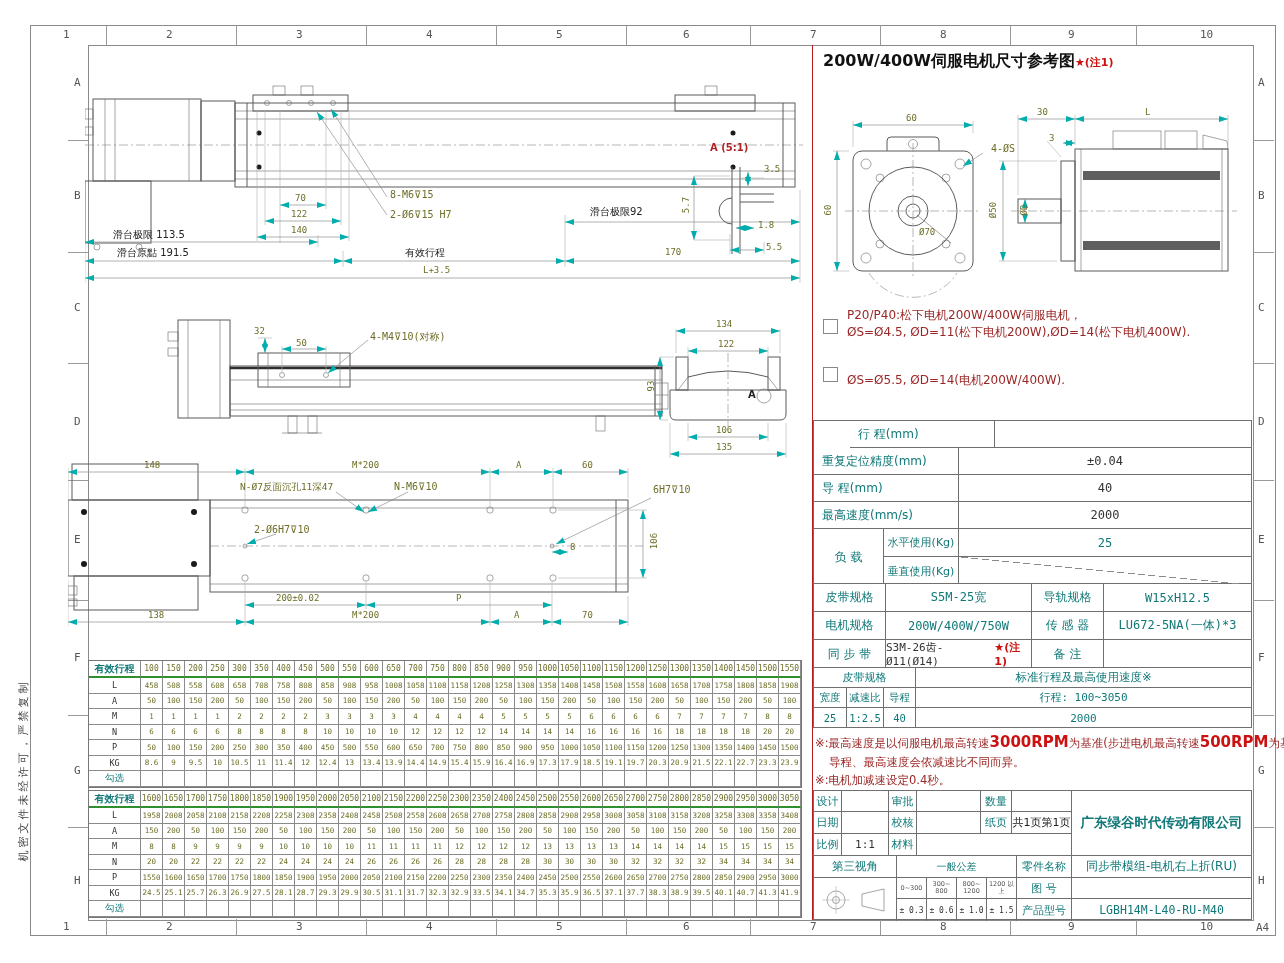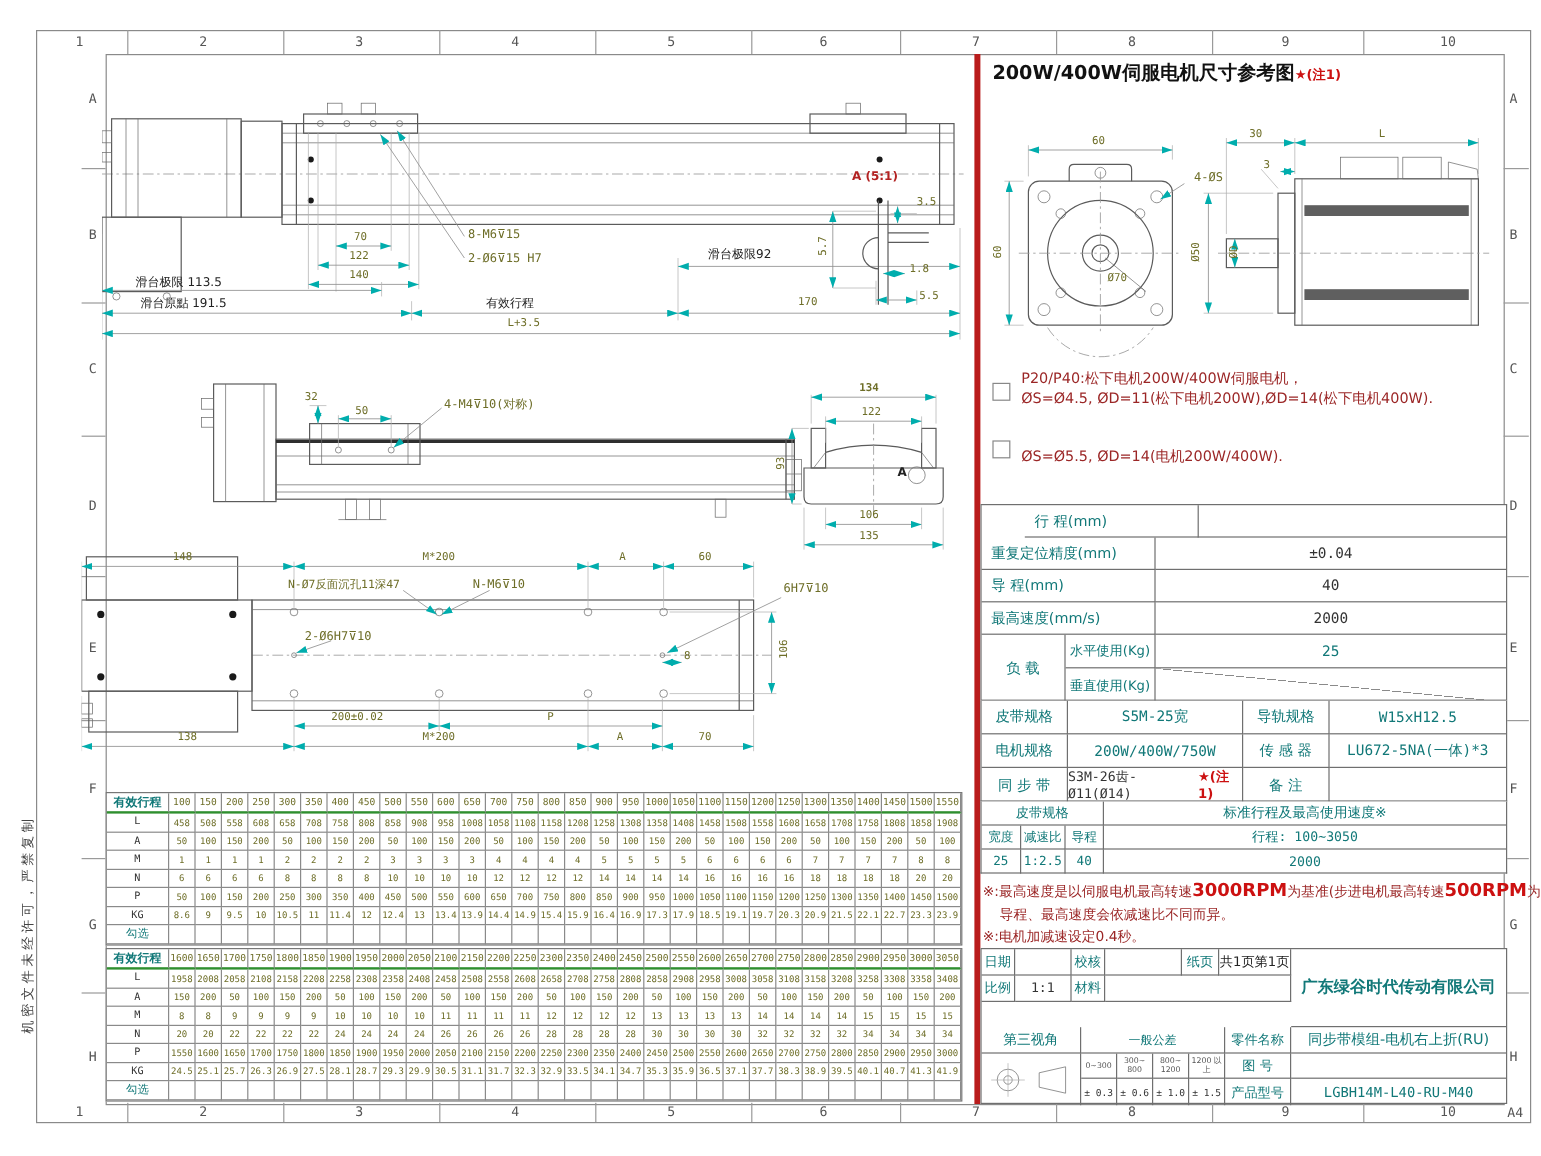--- a/index.html
+++ b/index.html
@@ -18,21 +18,21 @@
   .note-red{position:absolute;font-size:12px;color:#9b2626;white-space:nowrap;}
   .geo{fill:none;stroke:#5b5b5b;stroke-width:1;}
   .geo2{fill:none;stroke:#6a6a6a;stroke-width:0.6;}
   .cl{stroke:#999;stroke-width:0.7;stroke-dasharray:9 3 2 3;fill:none;}
   .dl{stroke:#8f8f8f;stroke-width:0.7;marker-start:url(#arr);marker-end:url(#arr);}
   .ext{stroke:#b0b0b0;stroke-width:0.6;}
   .ldr{stroke:#8f8f8f;stroke-width:0.7;fill:none;marker-start:url(#arr);}
   .dot{fill:#1a1a1a;stroke:none;}
   .hatch{fill:#5f5f5f;stroke:none;}
   
-  #rightcol{position:absolute;left:812px;top:45px;width:441px;height:875px;border-left:5px solid #b91c1c;}
+  #rightcol{position:absolute;left:812px;top:45px;width:441px;height:875px;border-left:1px solid #b91c1c;}
   .mr-title{position:absolute;left:10px;top:6px;font-size:16px;font-weight:bold;color:#111;white-space:nowrap;}
   .star{font-size:11px;color:#cc1111;font-weight:bold;}
   .chk-sq{position:absolute;width:13px;height:13px;border:1px solid #888;background:#fff;}
   
   .tbl{position:absolute;border:1px solid #6f6f6f;box-sizing:border-box;background:#fff;}
   .cell{box-sizing:border-box;border-right:1px solid #6f6f6f;border-bottom:1px solid #6f6f6f;
         display:flex;align-items:center;justify-content:center;font-size:12px;overflow:hidden;}
   .cell.last{border-right:none;}
   .cell.bot{border-bottom:none;}
   .lbl{color:#117878;}
@@ -297,21 +297,21 @@
       <line class="dl" x1="10" y1="62" x2="10" y2="125"></line>
       <line class="ext" x1="10" y1="62" x2="24" y2="62"></line>
         <line class="ext" x1="10" y1="125" x2="18" y2="125"></line>
       <line class="dl" x1="38" y1="142" x2="118" y2="142"></line>
       <line class="ext" x1="38" y1="128" x2="38" y2="146"></line>
         <line class="ext" x1="118" y1="128" x2="118" y2="146"></line>
       <line class="dl" x1="20" y1="159" x2="136" y2="159"></line>
       <line class="ext" x1="20" y1="128" x2="20" y2="163"></line>
         <line class="ext" x1="136" y1="128" x2="136" y2="163"></line>
     </svg>
-    <span class="dim" style="left:66px;top:24px;font-weight:bold;">134</span>
+    <span class="dim" style="left:66px;top:24px;">134</span>
     <span class="dim" style="left:68px;top:44px;">122</span>
     <span class="dim vdim" style="left:-4px;top:86px;">93</span>
     <span class="dim" style="left:66px;top:130px;">106</span>
     <span class="dim" style="left:66px;top:147px;">135</span>
     <span class="dimc" style="left:98px;top:94px;font-weight:bold;">A</span>
   </div>
 
   <div class="panel" style="left:68px;top:440px;width:722px;height:200px;">
     <svg width="722" height="200" viewBox="0 0 722 200">
       <line class="cl" x1="142" y1="106" x2="575" y2="106"></line>
@@ -544,20 +544,28 @@
       <div style="white-space:nowrap;">
         <span>※:最高速度是以伺服电机最高转速</span><span class="star" style="font-size:15px;color:#cc1111;">3000RPM</span><span>为基准(步进电机最高转速</span><span class="star" style="font-size:15px;color:#cc1111;">500RPM</span><span>为基准),</span>
       </div>
       <div style="padding-left:14px;">导程、最高速度会依减速比不同而异。</div>
       <div>※:电机加减速设定0.4秒。</div>
     </div>
 
     <div class="tbl" style="left:0;top:745px;width:439px;height:130px;">
       <div class="row" style="height:65px;">
         <div style="width:258px;display:flex;flex-direction:column;">
+          <div class="row" style="height:21px;">
+            <div class="cell tb-teal" style="width:28px;font-size:11px;">设计</div>
+            <div class="cell" style="width:47px;"></div>
+            <div class="cell tb-teal" style="width:28px;font-size:11px;">审批</div>
+            <div class="cell" style="width:64px;"></div>
+            <div class="cell tb-teal" style="width:31px;font-size:11px;">数量</div>
+            <div class="cell" style="flex:1;"></div>
+          </div>
           <div class="row" style="height:22px;">
             <div class="cell tb-teal" style="width:28px;font-size:11px;">日期</div>
             <div class="cell" style="width:47px;"></div>
             <div class="cell tb-teal" style="width:28px;font-size:11px;">校核</div>
             <div class="cell" style="width:64px;"></div>
             <div class="cell tb-teal" style="width:31px;font-size:11px;">纸页</div>
             <div class="cell" style="flex:1;font-size:11px;">共1页第1页</div>
           </div>
           <div class="row" style="height:22px;">
             <div class="cell tb-teal" style="width:28px;font-size:11px;">比例</div>

